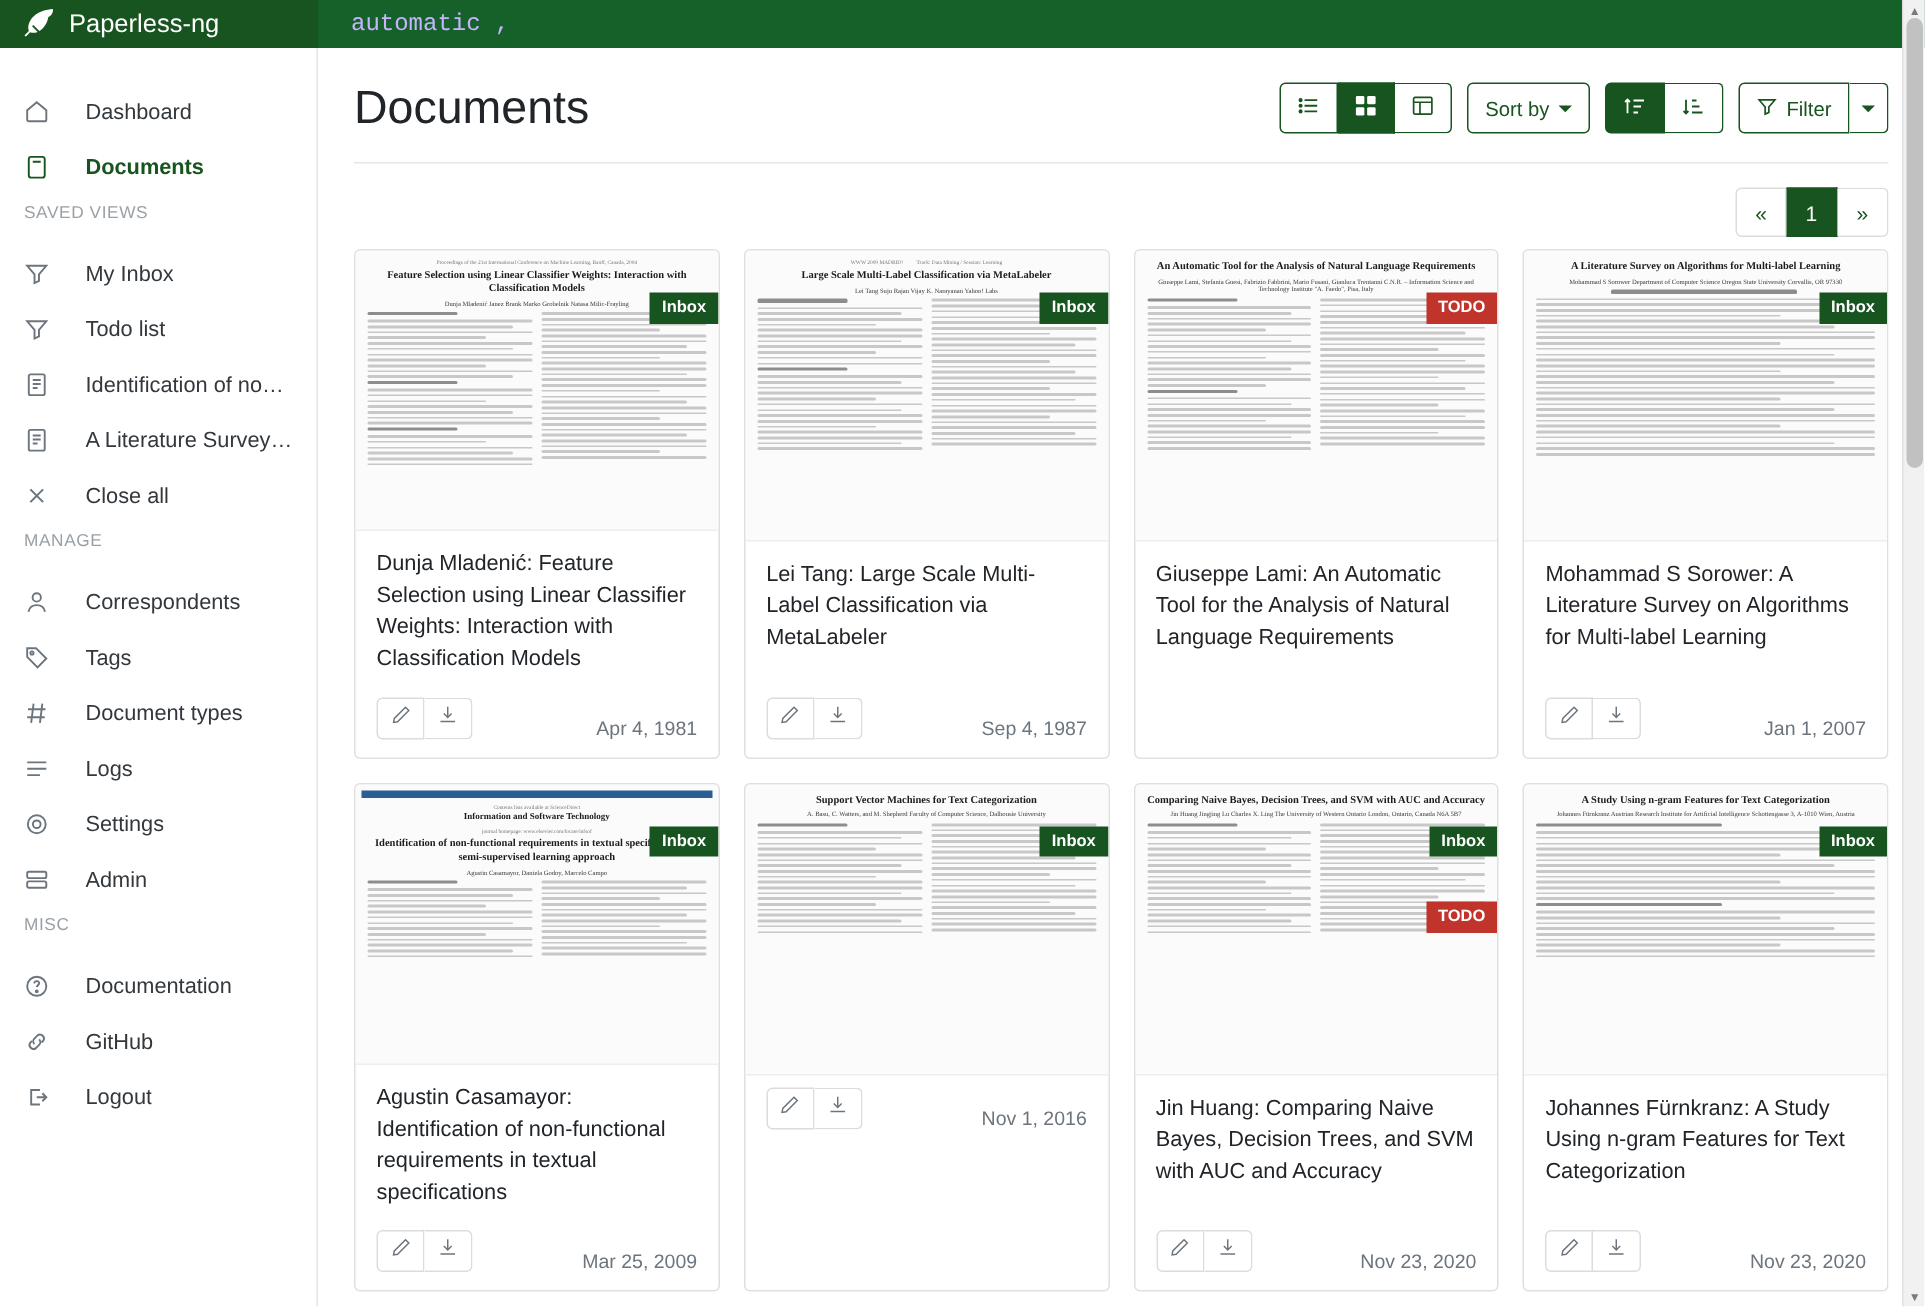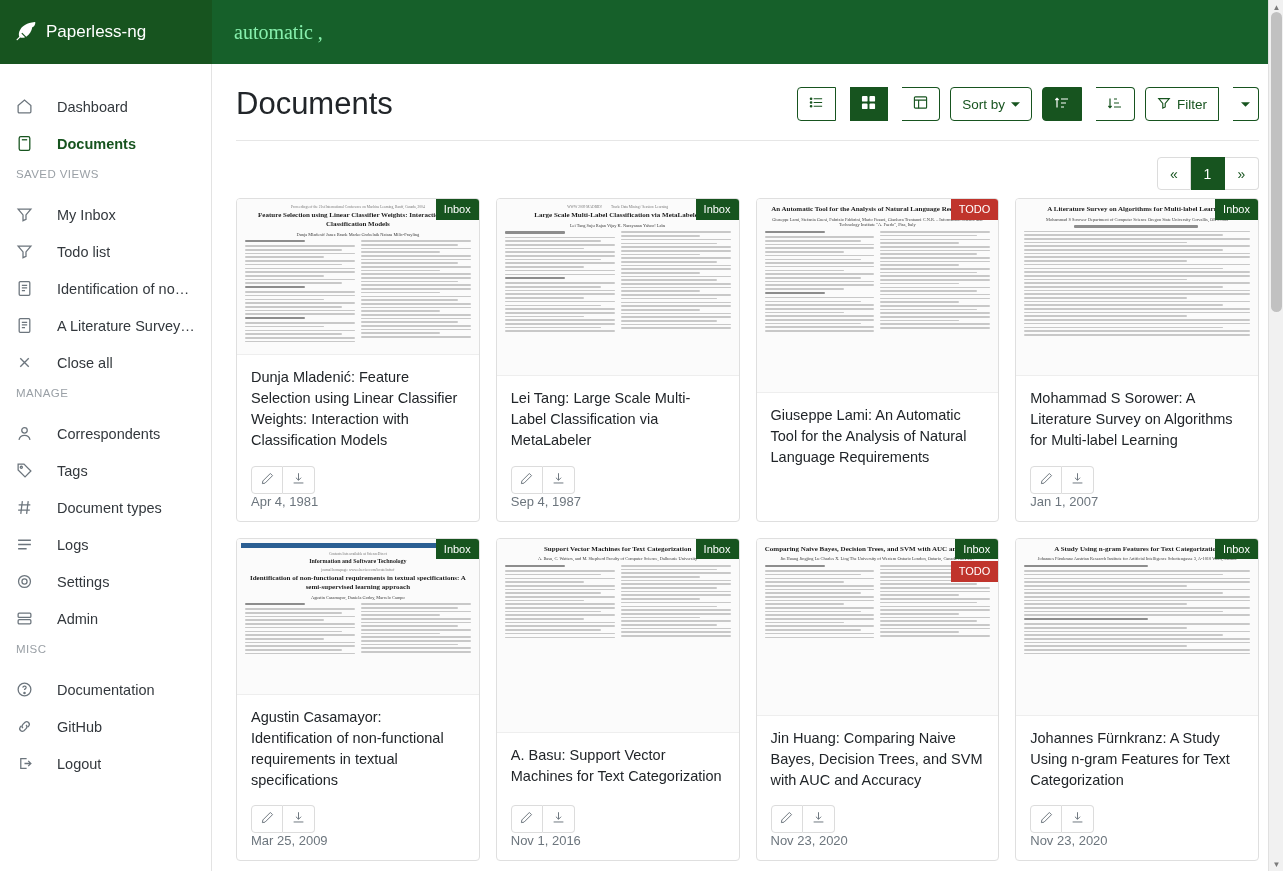--- a/index.html
+++ b/index.html
@@ -12,21 +12,21 @@
     color: #212529;
   }
   .app {
     position: relative;
     width: 1283px; height: 871px;
     display: flex;
     flex-direction: column;
   }
   
   .topbar {
-    height: 64px;
+    height: 32px;
     display: flex;
     align-items: stretch;
     flex: none;
   }
   .brand {
     width: 212px;
     background: #17541f;
     color: #fff;
     display: flex;
     align-items: center;
@@ -40,23 +40,23 @@
     background: #16602a;
     display: flex;
     align-items: center;
     padding-left: 20px;
     color: #fff;
   }
   .searchbar input {
     background: transparent;
     border: none;
     outline: none;
-    color: #86efac;
-    font-size: 20px;
-    font-family: Liberation Serif, serif;
+    color: #c4b5fd;
+    font-size: 16px;
+    font-family: Liberation Mono, monospace;
     width: 80%;
   }
   .searchbar input::placeholder { color: #e7e7e7; }
 
   
   .body {
     flex: 1;
     display: flex;
     min-height: 0;
   }
@@ -108,21 +108,21 @@
     padding: 22px 0 18px 0;
     border-bottom: 1px solid #e6e6e6;
   }
   .page-title {
     font-size: 31px;
     font-weight: normal;
     margin: 0;
     color: #212529;
   }
   .header-tools { display: flex; align-items: center; gap: 10px; }
-  .btn-group { display: flex; gap: 14px; }
+  .btn-group { display: flex; }
   .btn {
     height: 34px;
     border: 1px solid #17541f;
     background: #fff;
     color: #17541f;
     display: flex;
     align-items: center;
     justify-content: center;
     gap: 6px;
     padding: 0 11px;
@@ -234,39 +234,39 @@
     display: flex;
     flex-direction: column;
     align-items: flex-end;
     gap: 2px;
     z-index: 3;
   }
   .badge {
     font-size: 11px;
     color: #fff;
     padding: 3px 8px;
-    font-weight: normal;
+    font-weight: bold;
     line-height: 1.35;
+    margin-top: 28px;
   }
   .badge.inbox { background: #17541f; }
   .badge.todo { background: #c0342c; }
   .card-body {
     padding: 12px 14px 6px 14px;
     font-size: 14.5px;
     line-height: 1.45;
     color: #212529;
     flex: 1;
   }
   .card-body .corr { font-weight: normal; }
   .card-foot {
     display: flex;
-    align-items: flex-start;
+    align-items: flex-end;
     justify-content: space-between;
     padding: 8px 14px 12px 14px;
-    flex-direction: column;
   }
   .foot-btns { display: flex; }
   .fbtn {
     width: 32px; height: 28px;
     border: 1px solid #dcdcdc;
     background: #fff;
     display: flex; align-items: center; justify-content: center;
     color: #6c757d;
     cursor: pointer;
   }
@@ -1026,24 +1026,20 @@
                   <div class="ln"></div>
                   <div class="ln s"></div>
                   <div class="ln"></div>
                 <div class="ln m"></div>
                   <div class="ln"></div>
                   <div class="ln"></div>
                   <div class="ln"></div>
               </div>
             </div>
           </div>
-          <div class="card-body">
-            <span class="corr">A. Basu:</span>
-            <span>Support Vector Machines for Text Categorization</span>
-          </div>
           <div class="card-foot">
             <div class="foot-btns">
               <div class="fbtn">
                 <span>
                   <svg width="13" height="13" viewBox="0 0 16 16" fill="none" stroke="currentColor" stroke-width="1.2">
                       <path d="M11.5 1.8l2.7 2.7L5 13.7l-3.3.6.6-3.3 9.2-9.2z"></path>
                     </svg>
                 </span>
               </div>
               <div class="fbtn">

